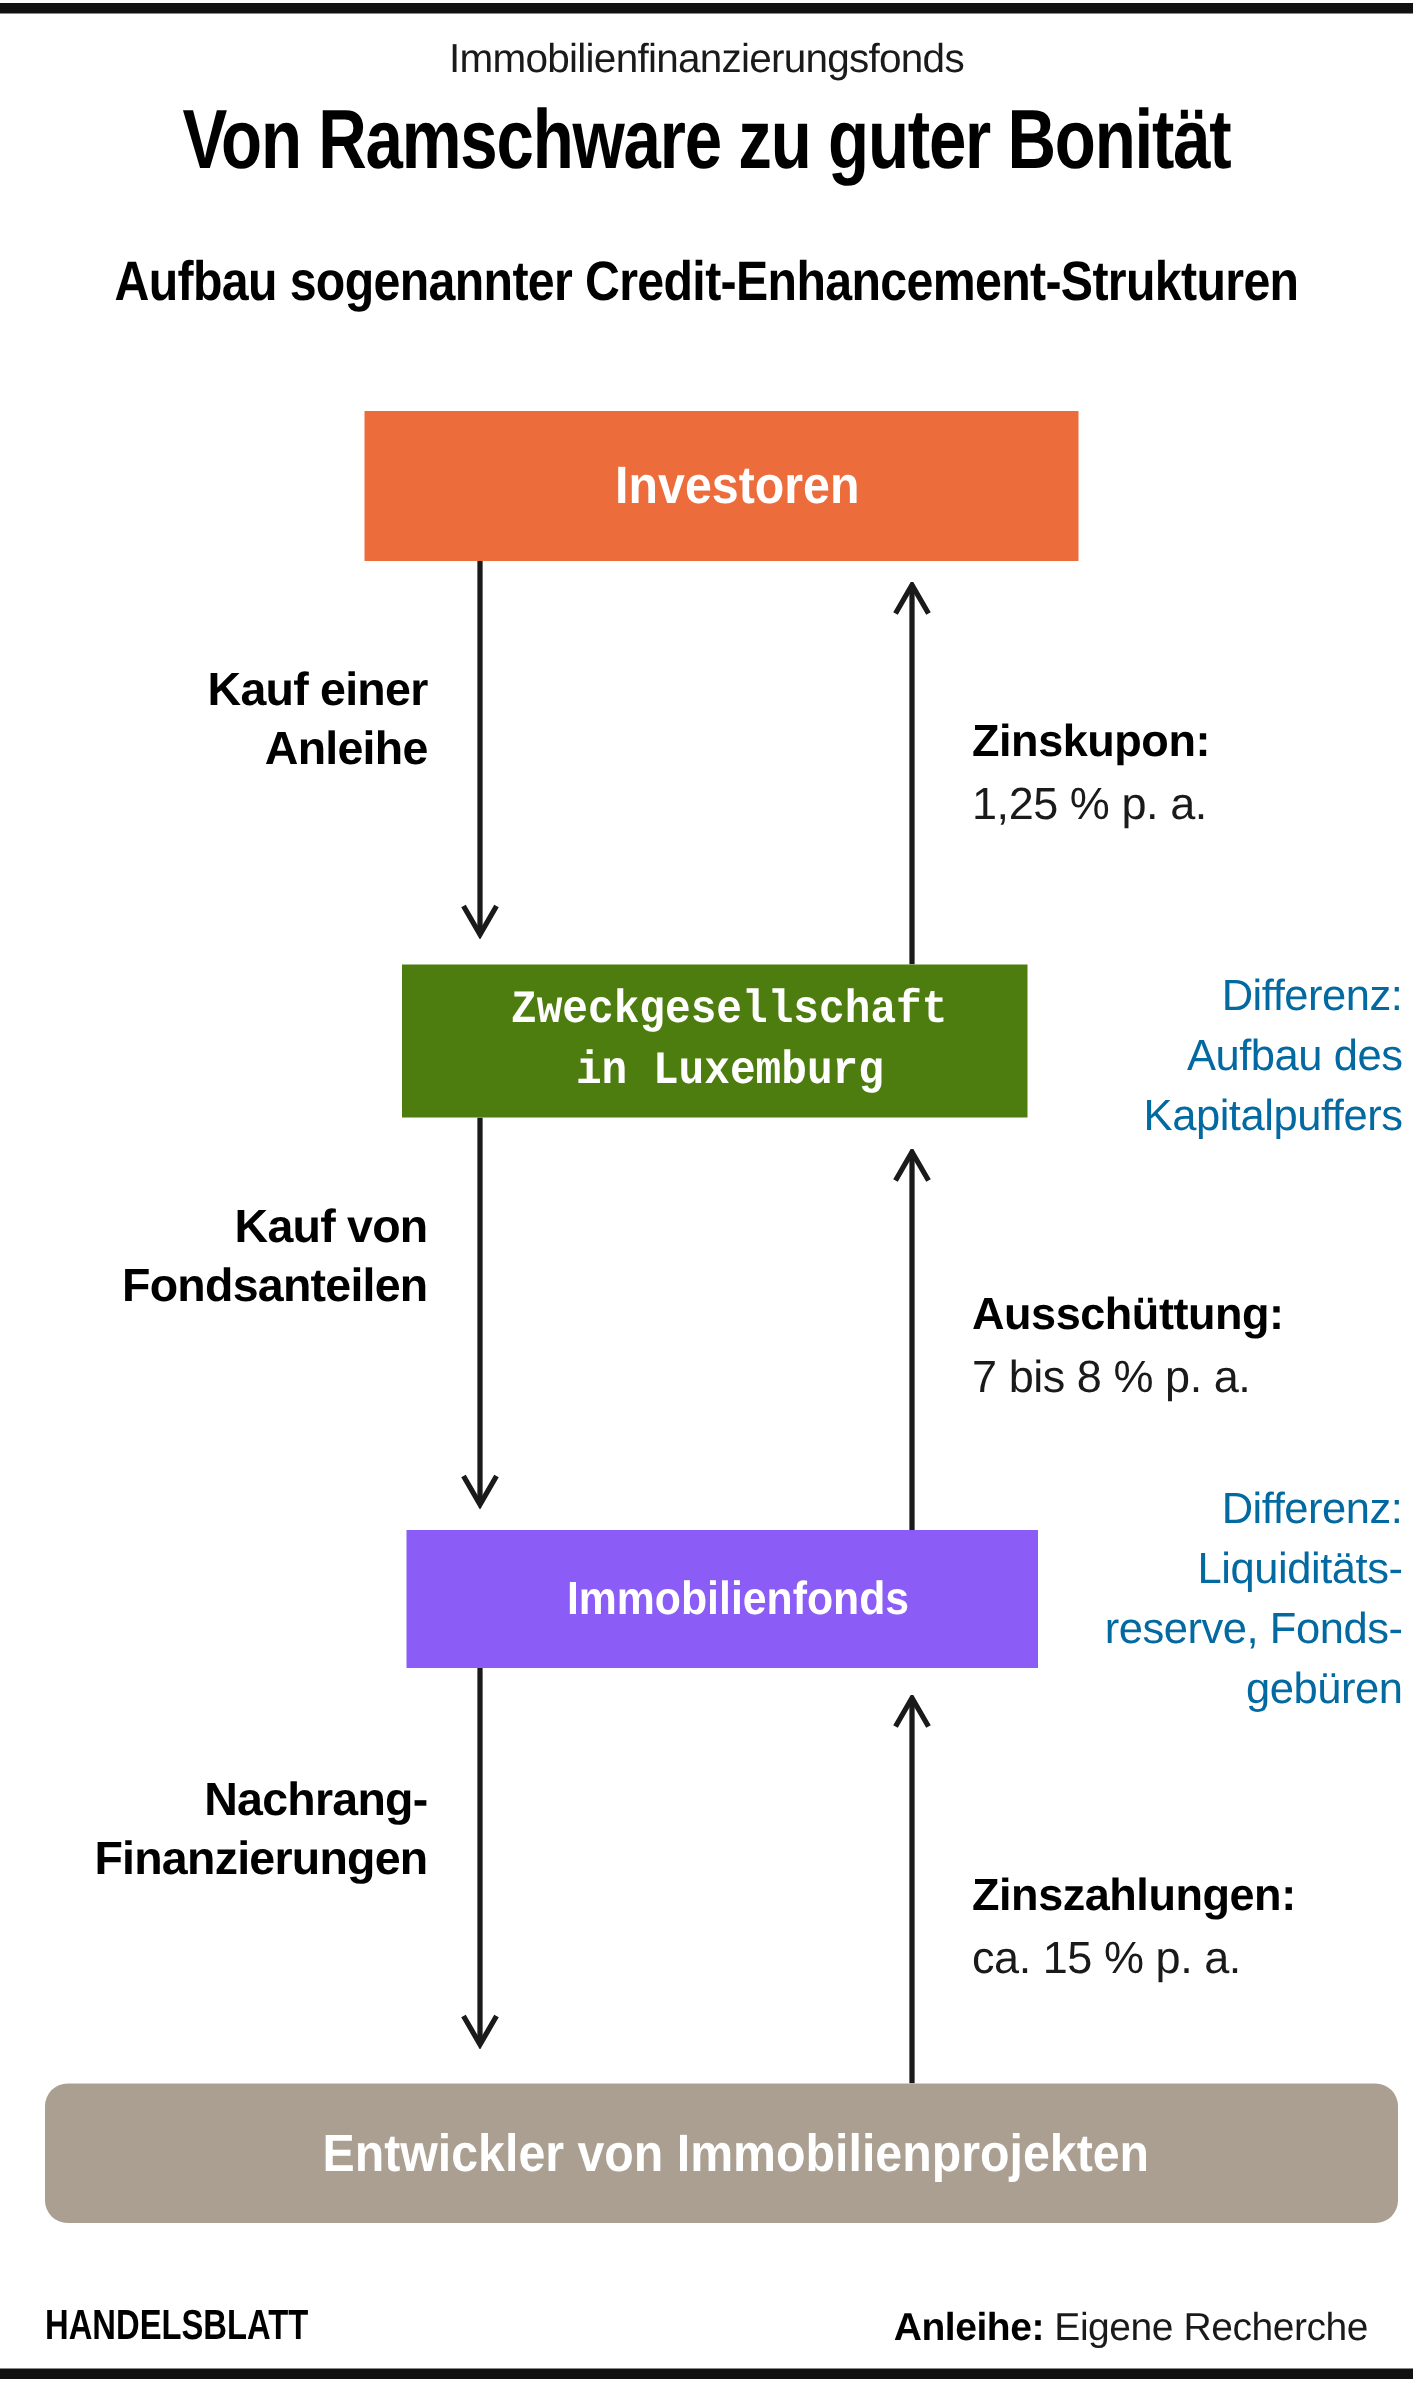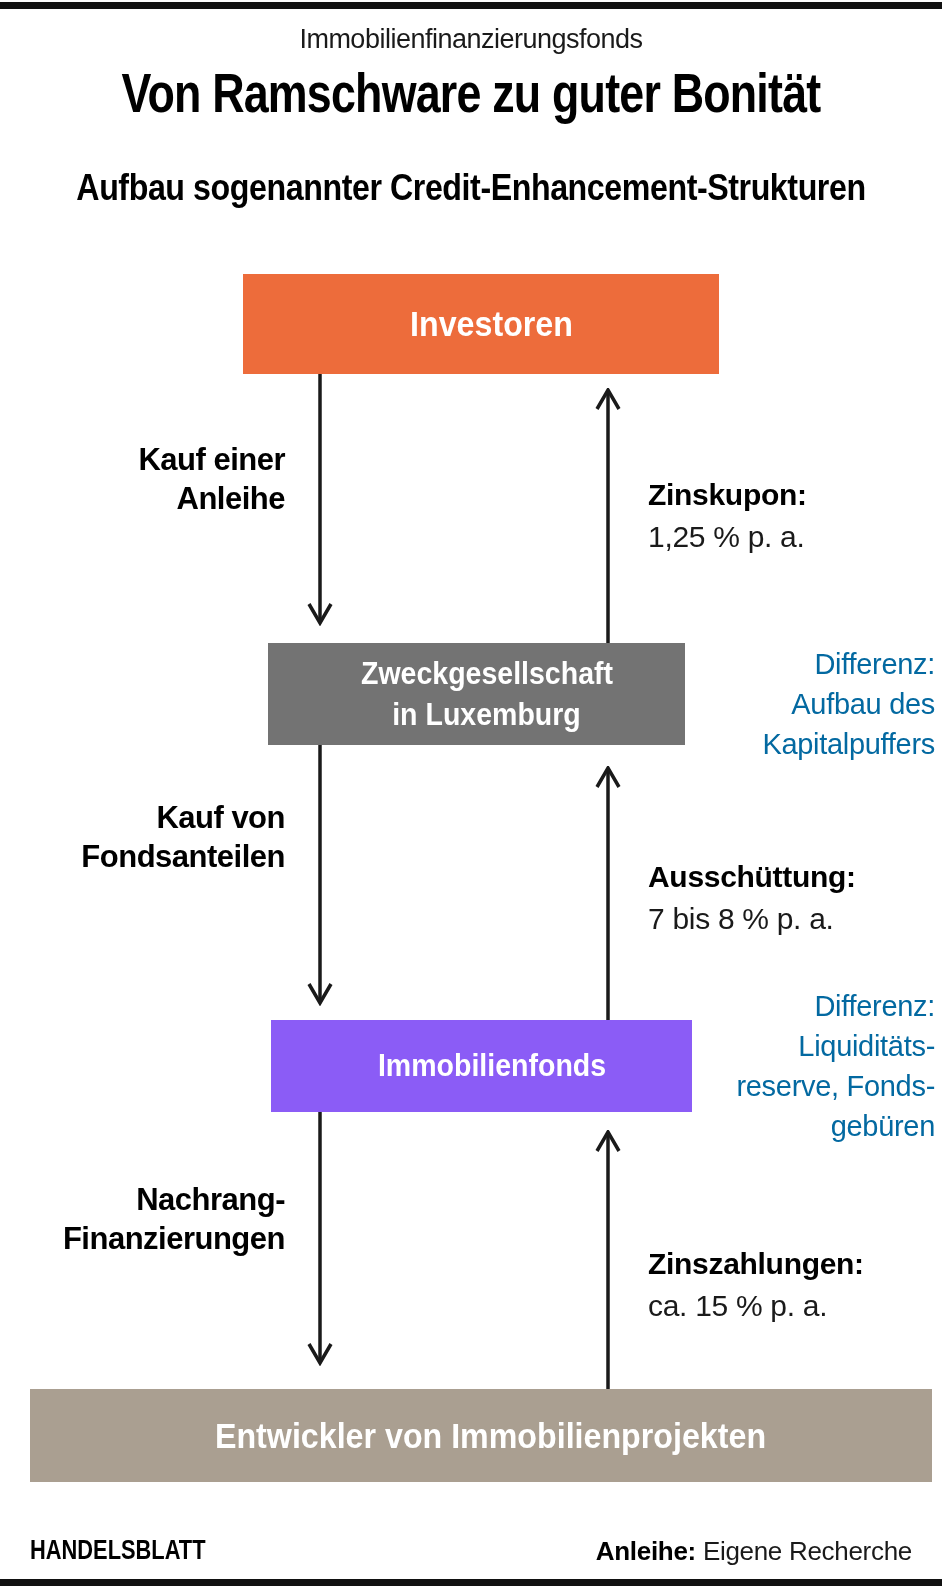--- a/index.html
+++ b/index.html
@@ -150,21 +150,21 @@
   <div class="abs flow-label-left" style="top:440px">
     <span>Kauf einer</span><br>
     <span>Anleihe</span>
   </div>
 
   <div class="abs flow-label-right" style="top:474px">
     <span class="t">Zinskupon:</span>
     <span class="v">1,25 % p. a.</span>
   </div>
 
-  <div class="abs node node-zweck" style="background-color: #737373;">
+  <div class="abs node node-zweck" style="background-color: #4d7c0f; font-family: Liberation Mono, monospace;">
     <span class="nline">Zweckgesellschaft</span>
     <span class="nline">in Luxemburg</span>
   </div>
 
   <div class="abs side-note" style="top:644px">
     <span>Differenz:</span>
     <span>Aufbau des</span>
     <span>Kapitalpuffers</span>
   </div>
 
@@ -212,21 +212,21 @@
   <div class="abs flow-label-left" style="top:1180px">
     <span>Nachrang-</span><br>
     <span>Finanzierungen</span>
   </div>
 
   <div class="abs flow-label-right" style="top:1243px">
     <span class="t">Zinszahlungen:</span>
     <span class="v">ca. 15 % p. a.</span>
   </div>
 
-  <div class="abs node node-entwickler" style="background-color: rgb(170, 159, 145);">
+  <div class="abs node node-entwickler" style="background-color: rgb(170, 159, 145); border-radius: 15px;">
     <span class="nline">Entwickler von Immobilienprojekten</span>
   </div>
 
   <div class="abs footer-brand">HANDELSBLATT</div>
   <div class="abs footer-source">
     <span class="q">Anleihe:</span><span> Eigene Recherche</span>
   </div>
 
 </div>
 

